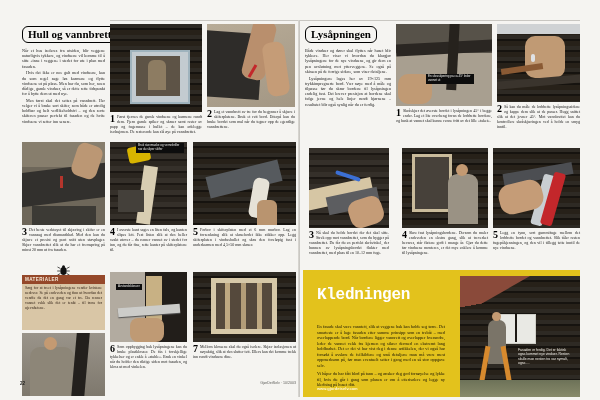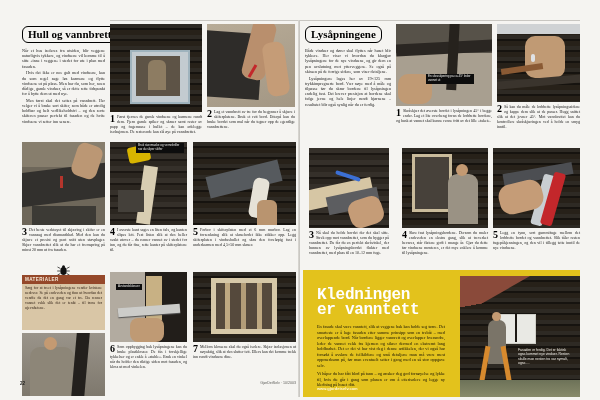--- a/index.html
+++ b/index.html
@@ -145,21 +145,21 @@
     <span class="sh" style="left:64px;top:11px;width:5px;height:46px;background:#bfa982;"></span>
   </div>
   <div class="cap" style="left:193px;top:345px;width:103px;">
     <span class="num">7</span>
     <span>Mellom klossene skal du også isolere. Skjær isolasjonen ut nøyaktig, slik at den slutter tett. Ellers kan det komme trekk inn rundt vinduene dine.</span>
   </div>
 
   <div class="pnum" style="left:20px;top:381px;">22</div>
   <div class="foot" style="left:216px;top:381px;width:80px;text-align:right;">GjørDetSelv · 10/2003</div>
 
-  <div class="tbox" style="left:305px;top:26px;">Lysåpningene</div>
+  <div class="tbox" style="left:305px;top:26px;">Lysåpningen</div>
 
   <div class="body" style="left:305px;top:48px;width:86px;height:90px;">
     <p>Både vinduer og dører skal flyttes når huset blir tykkere. Her viser vi hvordan du klargjør lysåpningene for de nye vinduene, og gir dem en pen avslutning mot ytterveggene. Se også på skissen på de forrige sidene, som viser detaljene.</p>
     <p>Lysåpningene lages her av 19×125 mm trykkimpregnerte bord. Vær nøye med å måle og tilpasse før du skrur bordene til lysåpningen endelig fast. Det krever presisjon at bordene skal følge jevne og hele linjer rundt hjørnene – resultatet blir også synlig når du er ferdig.</p>
   </div>
 
   <div class="photo" style="left:396px;top:24px;width:96px;height:82px;background:linear-gradient(180deg,#575249 0 35%,#a89f90 35%);">
     <span class="sh" style="left:0px;top:18px;width:100px;height:12px;background:#2a2622;transform:rotate(-3deg);"></span>
     <span class="sh" style="left:52px;top:-4px;width:10px;height:70px;background:#26221d;transform:rotate(3deg);"></span>
     <span class="sh" style="left:2px;top:50px;width:34px;height:30px;background:#c09a74;border-radius:10px;"></span>
@@ -210,21 +210,20 @@
     <span class="sh" style="left:6px;top:34px;width:44px;height:30px;background:#c59c77;border-radius:12px;transform:rotate(-14deg);"></span>
   </div>
   <div class="cap" style="left:493px;top:231px;width:87px;">
     <span class="num">5</span>
     <span>Legg en tynn, sort gummifuge mellom det loddrette bordet og vannbrettet. Slik tåler resten fugepåkjenningen, og den vil i tillegg tette inntil de nye vinduene.</span>
   </div>
 
   <div class="ybox" style="left:303px;top:270px;width:277px;height:127px;"></div>
   <div class="yhead" style="left:317px;top:288px;width:130px;font-family:Liberation Mono, monospace;">
     <div>Kledningen</div>
-    <div>er vanntett</div>
   </div>
   <div class="ybody" style="left:317px;top:324px;width:128px;">
     <p>En fasade skal være vanntett, slik at veggene bak kan holde seg tørre. Det smarteste er å lage fasaden etter samme prinsipp som en trebåt – med overlappende bord. Når bordene ligger vannrett og overlapper hverandre, leder de vannet vekk fra kjernen og sikrer dermed en ekstremt lang holdbarhet. Det er det vi har vist deg i denne artikkelen, der vi også har forsøkt å avsløre de feilkildene og små detaljene man må være mest oppmerksom på, før man eventuelt setter i gang med en så stor oppgave selv.</p>
     <p>Vi håper du har fått blod på tann – og ønsker deg god fornøyelse og lykke til, hvis du går i gang som planen er om å etterisolere og legge ny kledning på huset ditt.</p>
   </div>
   <div class="ylink" style="left:317px;top:386px;">www.gjordetselv.com</div>
 
   <div class="photo wood" style="left:460px;top:276px;width:120px;height:121px;">
     <span class="sh" style="left:0;top:0;width:70px;height:40px;background:linear-gradient(170deg,#8a4a3a 0 60%,transparent 60%);clip-path:polygon(0 0,100% 0,0 100%);"></span>
     <span class="sh" style="left:40px;top:38px;width:34px;height:28px;background:#e9e9e4;border:1.5px solid #cfcfc8;"></span>

